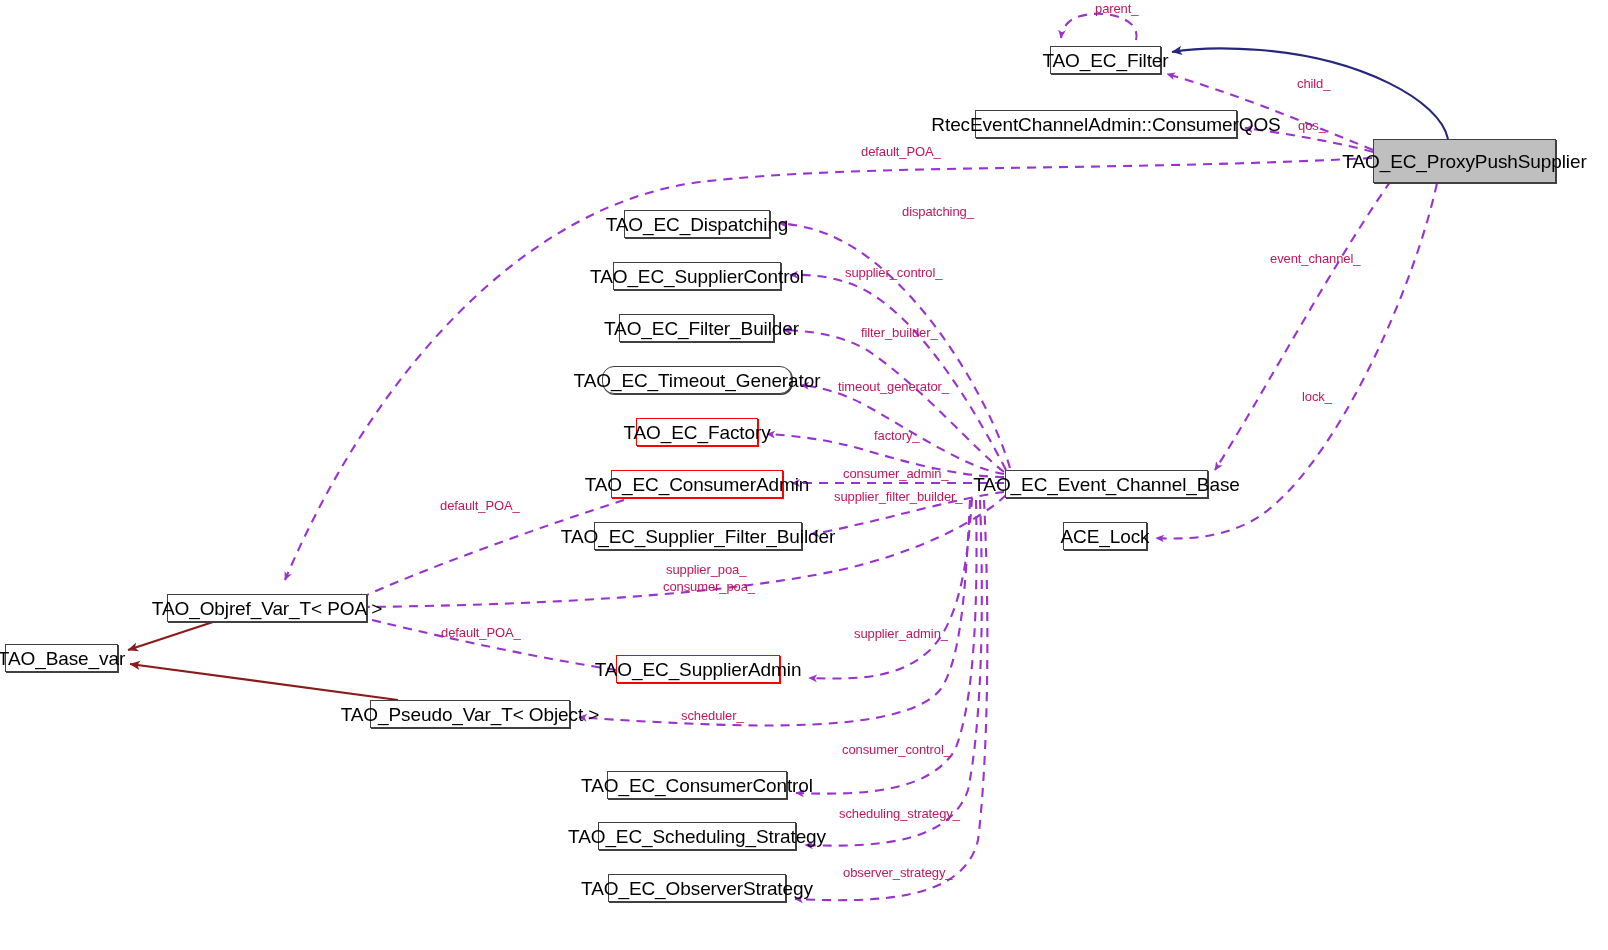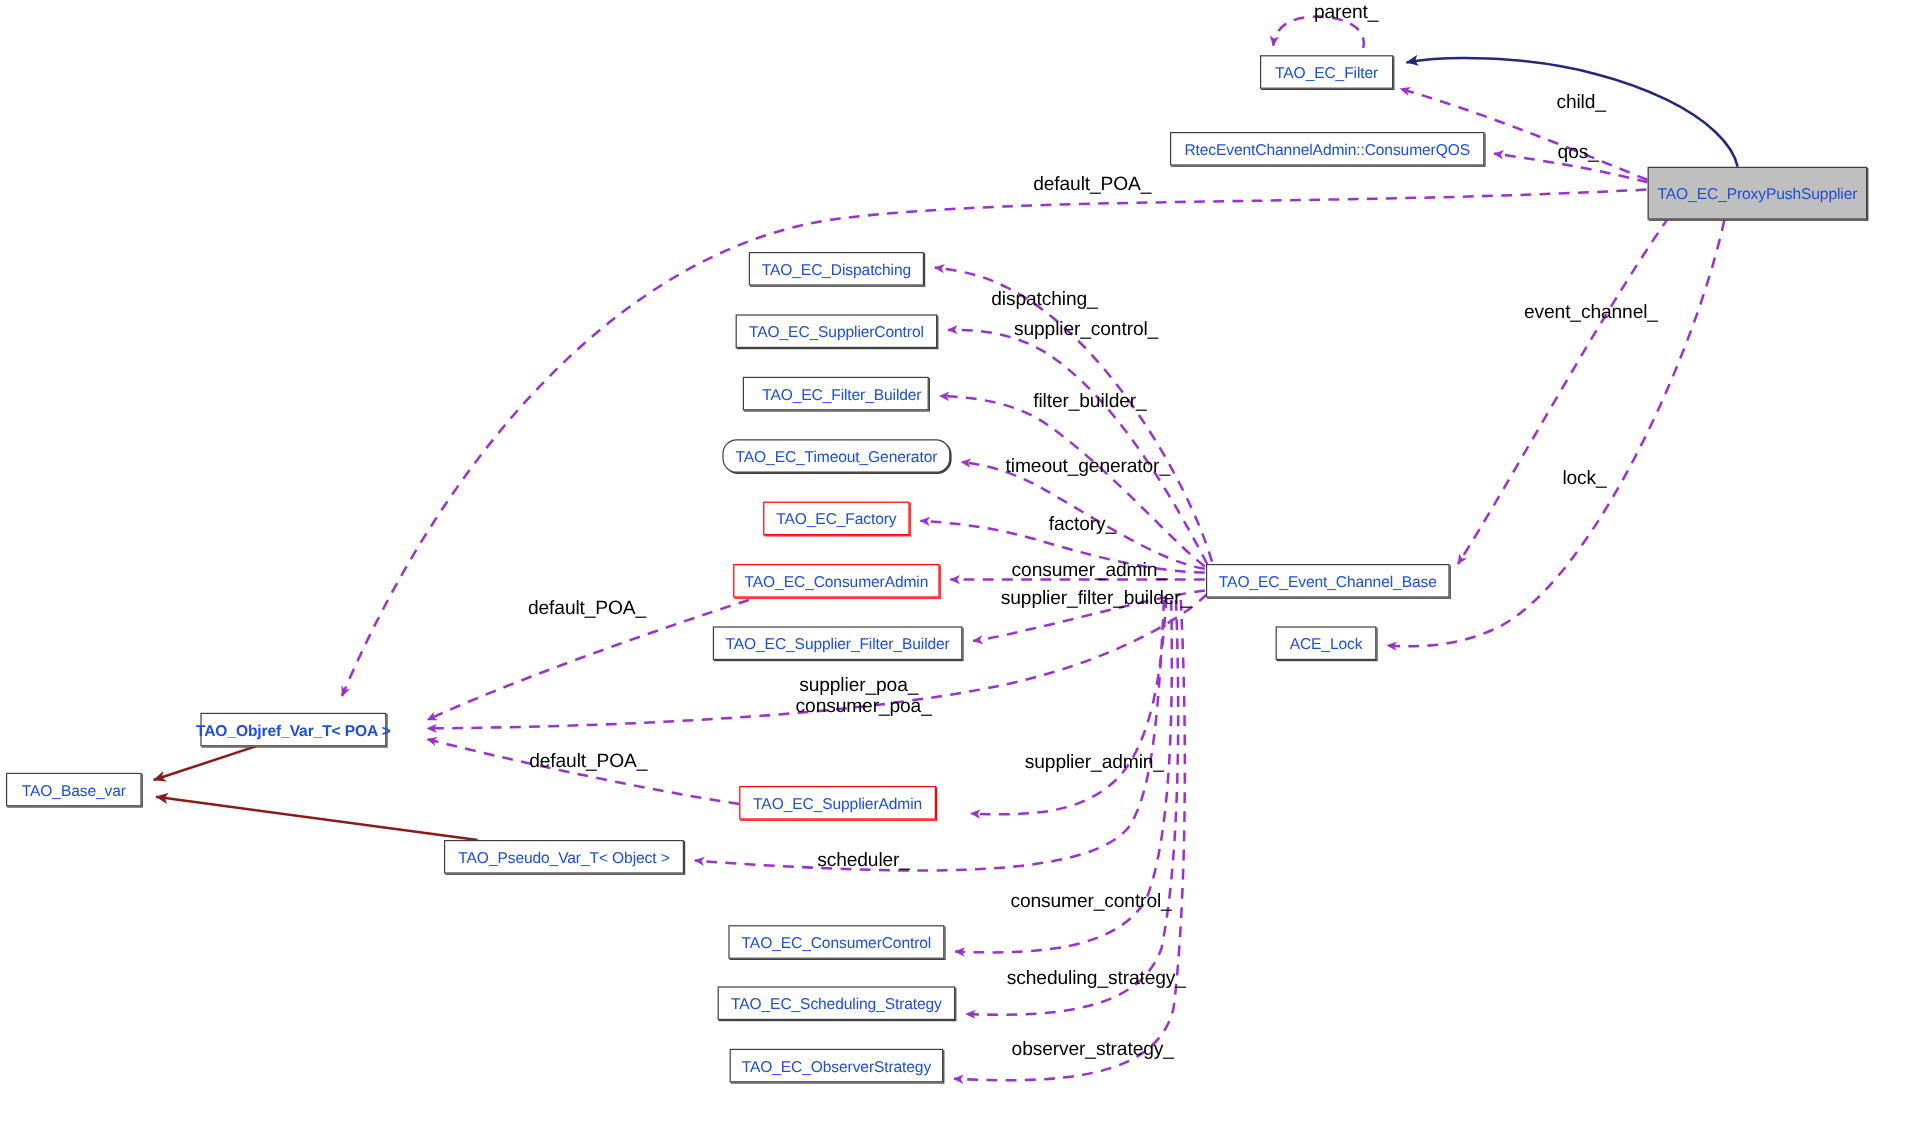--- a/index.html
+++ b/index.html
@@ -26,39 +26,39 @@
   }
   .node {
     position: absolute;
     box-sizing: border-box;
     background: #ffffff;
     border: 1px solid #404040;
     box-shadow: 1px 1px 0 0 #404040;
     display: flex;
     align-items: center;
     justify-content: center;
-    color: #1d4ed8;
-    font-size: 13px;
+    color: #000000;
+    font-size: 19px;
     line-height: 1;
     white-space: nowrap;
     letter-spacing: -0.1px;
   }
   .node.red {
     border-color: #ff0000;
     box-shadow: 1px 1px 0 0 #ff0000;
   }
   .node.current {
     background: #bfbfbf;
     border-color: #404040;
     box-shadow: 1px 1px 0 0 #404040;
   }
   .edge-label {
     position: absolute;
-    color: #000000;
-    font-size: 16px;
+    color: #be185d;
+    font-size: 13px;
     line-height: 1.08;
     white-space: nowrap;
     background: transparent;
     letter-spacing: -0.1px;
     padding-left: 16px;
   }
 </style>
 </head>
 <body>
 
@@ -165,21 +165,21 @@
       </div>
       <div class="node" style="left: 1005px; top: 470px; width: 203px; height: 28px;">
         <span>TAO_EC_Event_Channel_Base</span>
       </div>
       <div class="node" style="left: 594px; top: 522px; width: 208px; height: 28px;">
         <span>TAO_EC_Supplier_Filter_Builder</span>
       </div>
       <div class="node" style="left: 1063px; top: 522px; width: 84px; height: 28px;">
         <span>ACE_Lock</span>
       </div>
-      <div class="node" style="left: 167px; top: 594px; width: 155px; height: 28px; font-weight: bold;">
+      <div class="node" style="left: 167px; top: 594px; width: 200px; height: 28px;">
         <span>TAO_Objref_Var_T&lt; POA &gt;</span>
       </div>
       <div class="node" style="left: 5px; top: 644px; width: 113px; height: 28px;">
         <span>TAO_Base_var</span>
       </div>
       <div class="node red" style="left: 616px; top: 655px; width: 164px; height: 28px;">
         <span>TAO_EC_SupplierAdmin</span>
       </div>
       <div class="node" style="left: 370px; top: 700px; width: 200px; height: 28px;">
         <span>TAO_Pseudo_Var_T&lt; Object &gt;</span>
@@ -192,21 +192,21 @@
       </div>
       <div class="node" style="left: 608px; top: 874px; width: 178px; height: 28px; align-items: center;">
         <span>TAO_EC_ObserverStrategy</span>
       </div>
     </div>
   <div id="labels">
       <div class="edge-label" style="left: 1079px; top: 2px;">parent_</div>
       <div class="edge-label" style="left: 1281px; top: 77px;">child_</div>
       <div class="edge-label" style="left: 1282px; top: 119px;">qos_</div>
       <div class="edge-label" style="left: 845px; top: 145px;">default_POA_</div>
-      <div class="edge-label" style="left: 810px; top: 205px; margin-top: 36px;">dispatching_</div>
+      <div class="edge-label" style="left: 886px; top: 205px;">dispatching_</div>
       <div class="edge-label" style="left: 1254px; top: 252px;">event_channel_</div>
       <div class="edge-label" style="left: 829px; top: 266px;">supplier_control_</div>
       <div class="edge-label" style="left: 845px; top: 326px;">filter_builder_</div>
       <div class="edge-label" style="left: 822px; top: 380px;">timeout_generator_</div>
       <div class="edge-label" style="left: 1286px; top: 390px;">lock_</div>
       <div class="edge-label" style="left: 858px; top: 429px;">factory_</div>
       <div class="edge-label" style="left: 827px; top: 467px;">consumer_admin_</div>
       <div class="edge-label" style="left: 818px; top: 490px;">supplier_filter_builder_</div>
       <div class="edge-label" style="left: 424px; top: 499px;">default_POA_</div>
       <div class="edge-label" style="left: 650px; top: 563px;">supplier_poa_</div>

